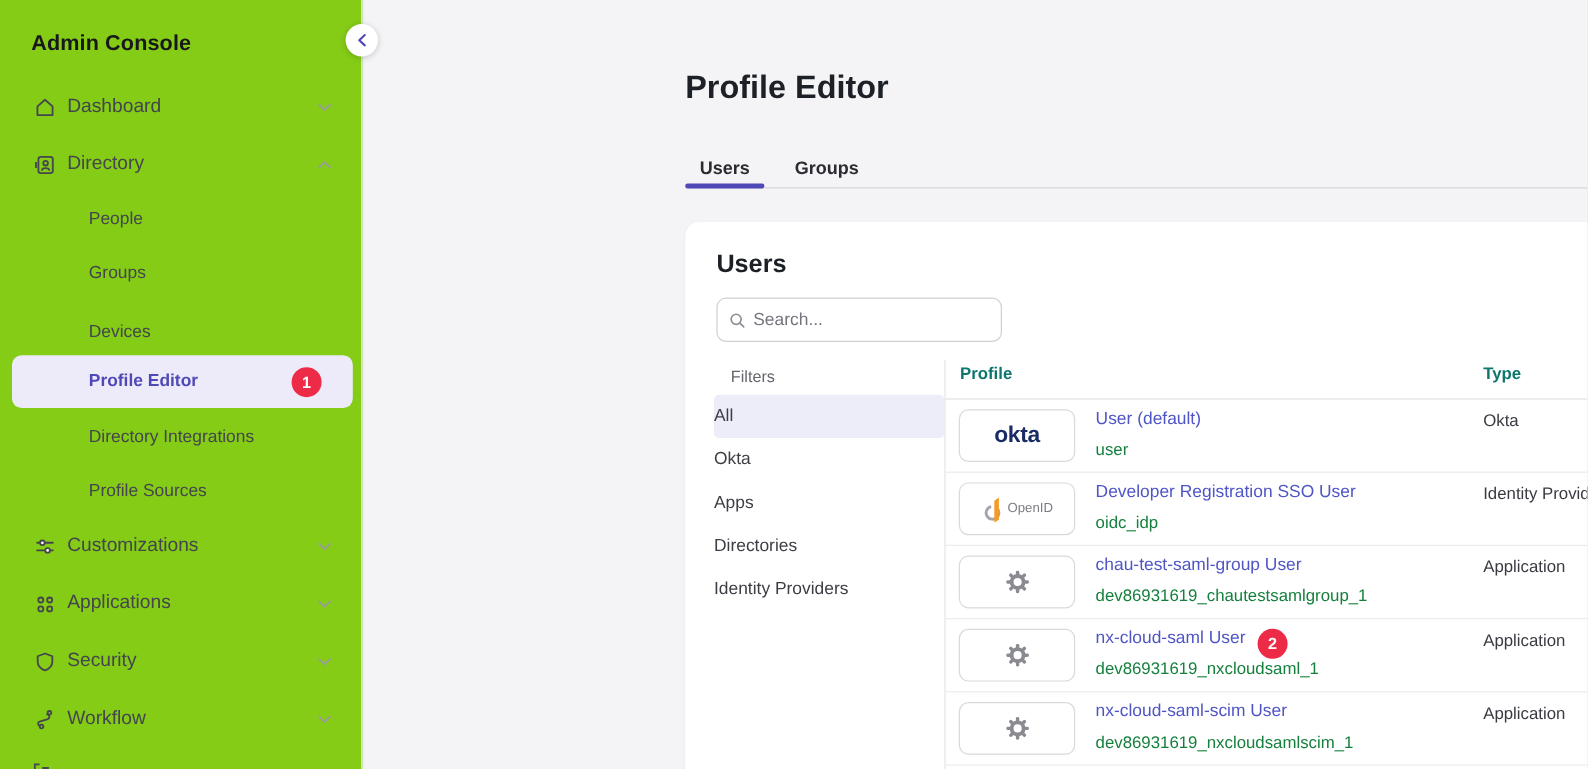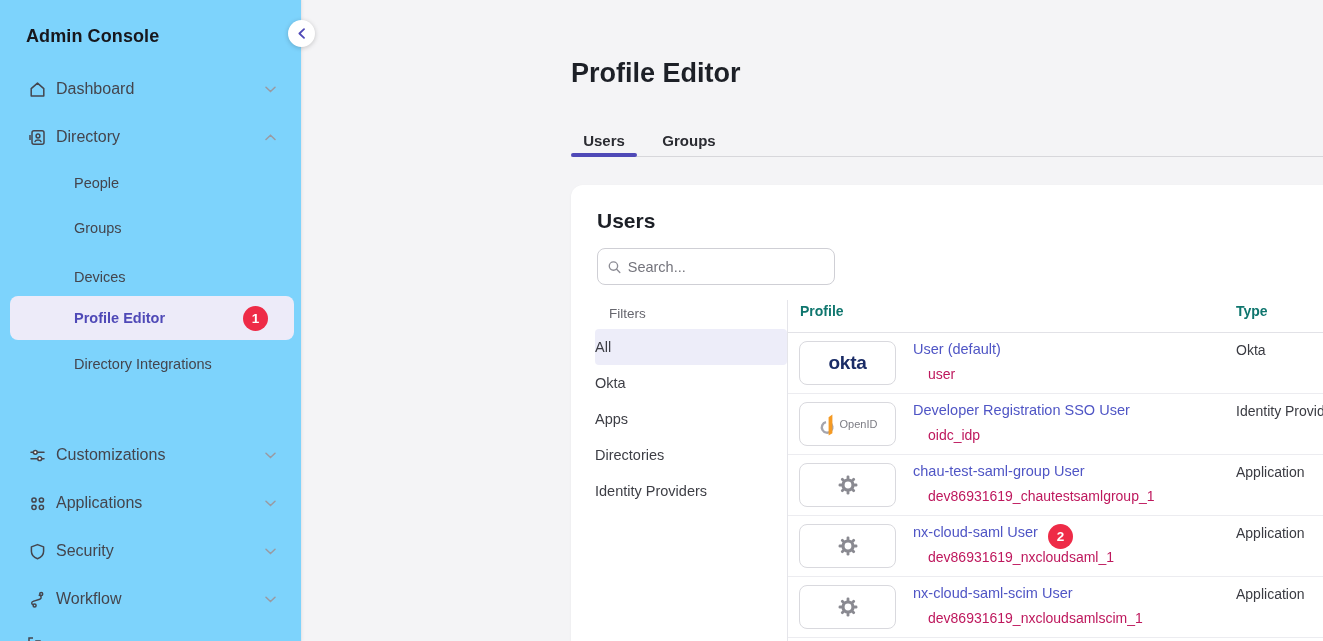--- a/index.html
+++ b/index.html
@@ -1,21 +1,21 @@
 <!DOCTYPE html>
 <html><head>
 <meta charset="utf-8">
 <style>
   * { margin:0; padding:0; box-sizing:border-box; }
   html,body { background:#e9e9ec; }
   body { font-family:"Liberation Sans","DejaVu Sans",sans-serif; }
   .screen { position:relative; width:1323px; height:641px; background:#f4f4f6; overflow:hidden; }
 
   
-  .sidebar { position:absolute; left:0; top:0; width:302px; height:641px; background:#7dd3fc;
+  .sidebar { position:absolute; left:0; top:0; width:302px; height:641px; background:#84cc16;
              border-right:1px solid #e7e7ea; box-shadow:1px 0 3px rgba(0,0,0,0.04); }
   .sidebar-title { position:absolute; left:26px; top:26px; font-size:18px; font-weight:700; color:#17171c; letter-spacing:.1px; }
   .collapse-btn { position:absolute; left:288px; top:20px; width:27px; height:27px; border-radius:50%;
                   background:#fff; box-shadow:0 1px 5px rgba(0,0,0,.2); display:flex; align-items:center; justify-content:center; cursor:pointer; z-index:5; }
   .nav-item { position:absolute; left:0; width:302px; height:48px; display:flex; align-items:center;
               padding:0 26px 0 28px; cursor:pointer; }
   .nav-item .nav-icon { width:19px; height:19px; flex:0 0 19px; display:flex; align-items:center; justify-content:center; }
   .nav-item .nav-label { margin-left:9px; font-size:16px; color:#44454d; }
   .nav-item .chev { margin-left:auto; display:flex; }
   .sub-item { position:absolute; left:0; width:302px; height:45px; display:flex; align-items:center;
@@ -59,21 +59,21 @@
   .th.c0 { left:12px; } .th.c1 { left:448px; }
   .trow { position:relative; height:61px; border-bottom:1px solid #ececf0; }
   .logo-box { position:absolute; left:11px; top:8px; width:97px; height:44px; border:1px solid #d9d9de;
               border-radius:8px; display:flex; align-items:center; justify-content:center; background:#fff; }
   .okta-word { font-size:19px; font-weight:700; color:#1a2c66; letter-spacing:-.3px; }
   .openid-logo { display:flex; align-items:center; }
   .openid-word { font-size:11px; color:#7c7c84; margin-left:4px; }
   .row-name { position:absolute; left:125px; top:8px; font-size:14.5px; color:#4f55c5; cursor:pointer;
               display:flex; }
   .row-name .badge { margin-left:10px; }
-  .row-sub { position:absolute; left:140px; top:33px; font-size:14px; color:#be185d; }
+  .row-sub { position:absolute; left:125px; top:33px; font-size:14px; color:#15803d; }
   .row-type { position:absolute; left:448px; top:9px; font-size:14px; color:#3a3b42; white-space:nowrap; }
 </style>
 </head>
 <body>
 
 <div class="screen">
 
   <div class="sidebar">
     <div class="sidebar-title">Admin Console</div>
 
@@ -116,20 +116,23 @@
     </div>
     <div class="sub-item" style="top:254px">
       <span>Devices</span>
     </div>
     <div class="sub-item active" style="top:296px">
       <span>Profile Editor</span>
       <span class="badge">1</span>
     </div>
     <div class="sub-item" style="top:341px">
       <span>Directory Integrations</span>
+    </div>
+    <div class="sub-item" style="top:386px">
+      <span>Profile Sources</span>
     </div>
 
     <div class="nav-item" style="top:431px">
       <span class="nav-icon">
         <svg width="19" height="19" viewBox="0 0 19 19" fill="none" stroke="#44454d" stroke-width="1.5" stroke-linecap="round">
           <path d="M3 6.3 h13 M3 12.7 h13"></path>
             <circle cx="7.3" cy="6.3" r="1.9" fill="#fff"></circle>
             <circle cx="11.7" cy="12.7" r="1.9" fill="#fff"></circle>
         </svg>
       </span>

